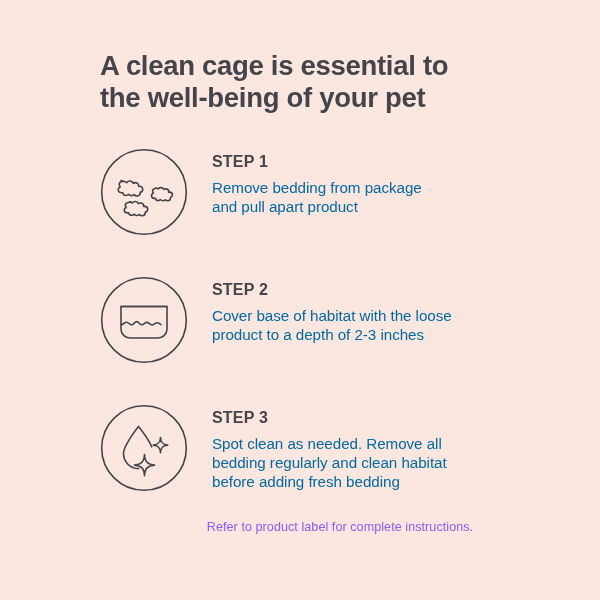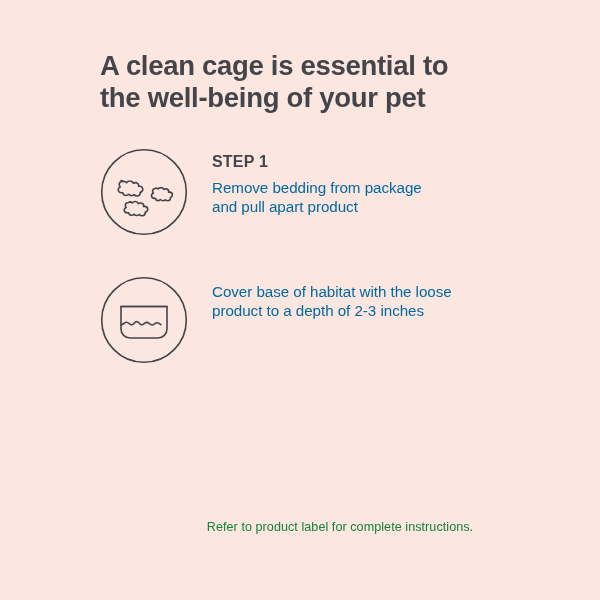--- a/index.html
+++ b/index.html
@@ -75,21 +75,21 @@
     white-space: pre-line;
     letter-spacing: -0.05px;
   }
   .footnote {
     position: absolute;
     left: 68px;
     top: 520px;
     width: 480px;
     text-align: center;
     font-size: 12.6px;
-    color: #15803d;
+    color: #8b5cf6;
     letter-spacing: 0.05px;
   }
 </style>
 </head>
 <body>
 
 <div class="poster">
 
   <div class="headline">A clean cage is essential to
 the well-being of your pet</div>
@@ -115,23 +115,41 @@
     <div class="step-row">
       <div class="icon-wrap">
         <svg viewBox="0 0 88 88" fill="none" stroke="#44444b" stroke-width="1.6" stroke-linecap="round" stroke-linejoin="round">
           <circle cx="44" cy="44" r="42.3"></circle>
           <path d="M21 30.5h46v22.5c0 5-4 9-9 9H30c-5 0-9-4-9-9V30.5z"></path>
           <path d="M21 30.5h46"></path>
           <path d="M21.3 48.8c2-.2 3.3-2.6 5.3-2.6 2.2 0 2.8 2.6 5 2.6s2.9-3.2 5.1-3.2 2.9 3.2 5.1 3.2 2.8-2.4 5-2.4 3 2.6 5.2 2.6 2.9-2.2 5.1-2.2c1.6 0 2.6 1.2 3.9 1.9"></path>
         </svg>
       </div>
       <div class="step-text">
+        <div class="step-title">STEP 2</div>
         <div class="step-body">Cover base of habitat with the loose
 product to a depth of 2-3 inches</div>
       </div>
     </div>
 
+    <div class="step-row">
+      <div class="icon-wrap">
+        <svg viewBox="0 0 88 88" fill="none" stroke="#44444b" stroke-width="1.6" stroke-linecap="round" stroke-linejoin="round">
+          <circle cx="44" cy="44" r="42.3"></circle>
+          <path d="M38.5 22.5c0 0-15 18.5-15 27.1 0 8.3 6.7 15 15 15"></path>
+          <path d="M38.5 22.5c0 0 9.6 11.8 13.2 20.3"></path>
+          <path d="M44.5 50.5c.4 7.2 3.1 10 10 10.6-6.9.6-9.6 3.4-10 10.6-.4-7.2-3.1-10-10-10.6 6.9-.6 9.6-3.4 10-10.6z" fill="none"></path>
+          <path d="M60.5 33.5c.3 5.2 2.2 7.2 7.2 7.6-5 .4-6.9 2.4-7.2 7.6-.3-5.2-2.2-7.2-7.2-7.6 5-.4 6.9-2.4 7.2-7.6z" fill="none"></path>
+        </svg>
+      </div>
+      <div class="step-text">
+        <div class="step-title">STEP 3</div>
+        <div class="step-body">Spot clean as needed. Remove all
+bedding regularly and clean habitat
+before adding fresh bedding</div>
+      </div>
+    </div>
 
   </div>
 
   <div class="footnote">Refer to product label for complete instructions.</div>
 
 </div>
 
 </body></html>

